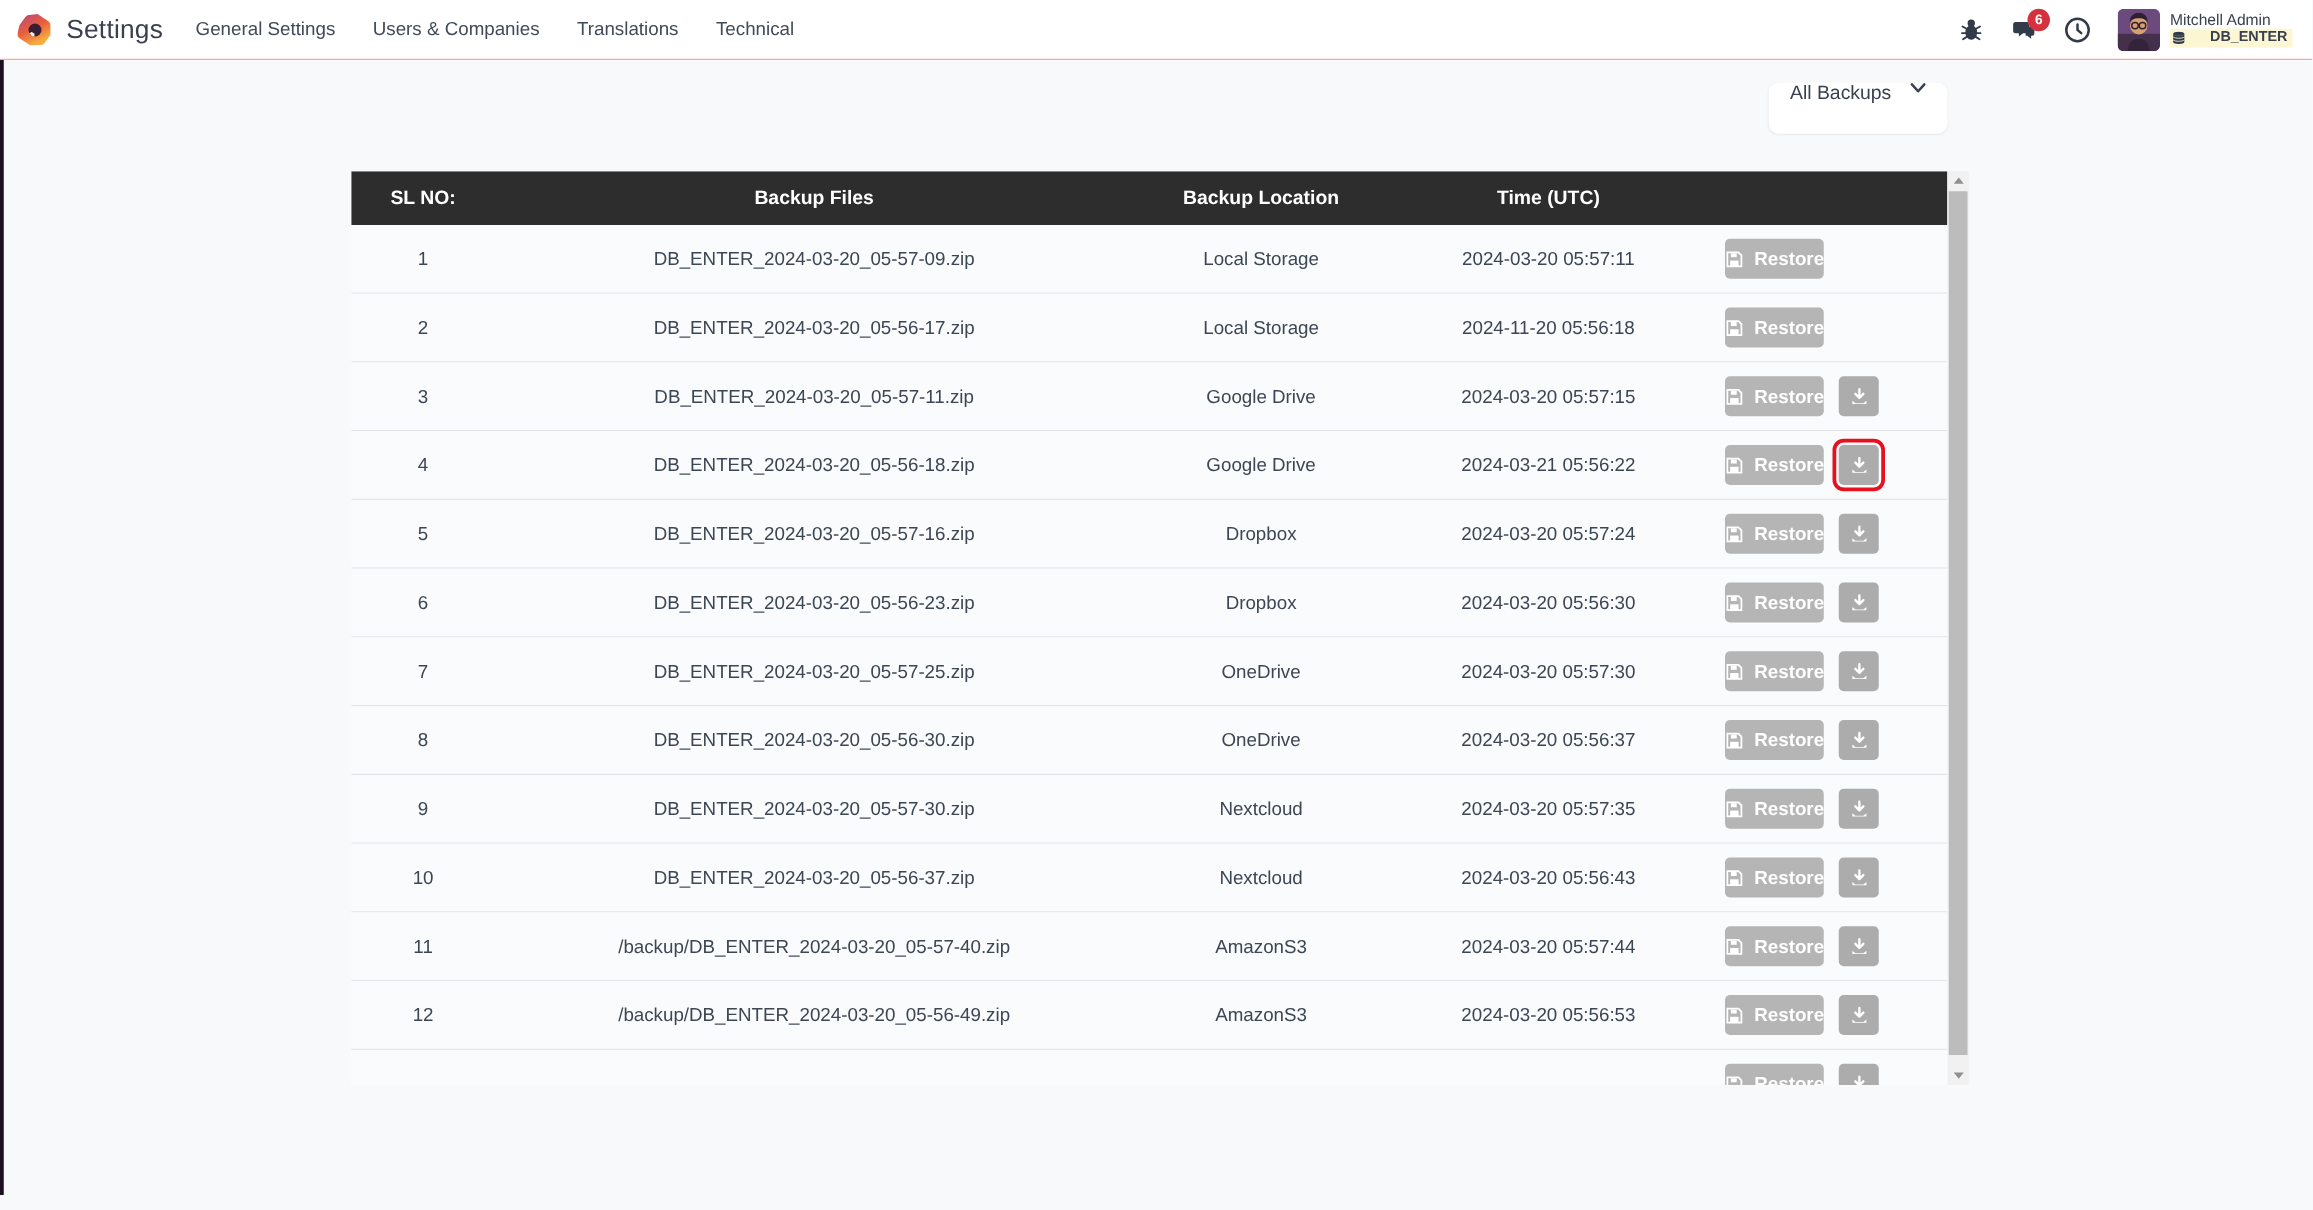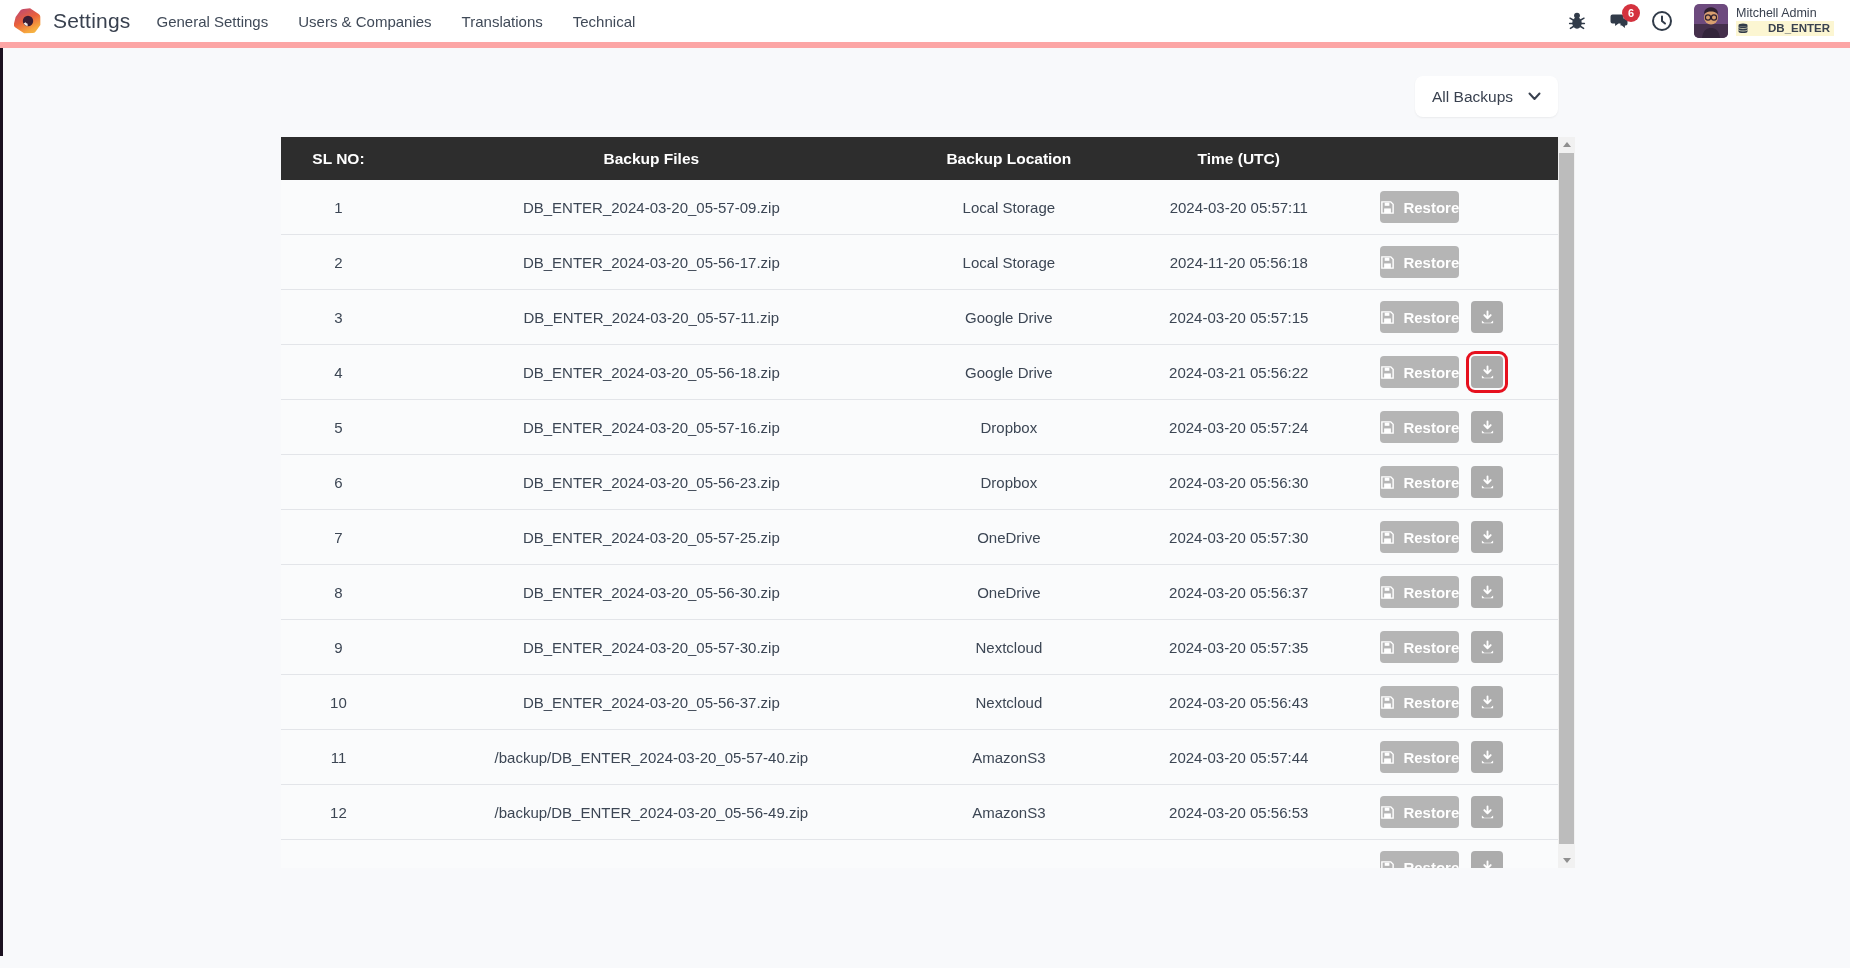--- a/index.html
+++ b/index.html
@@ -2,43 +2,43 @@
 <html><head>
 <meta charset="utf-8">
 <style>
   html,body{margin:0;padding:0;}
   body{font-family:"Liberation Sans",sans-serif;background:#f8f9fb;}
   .page{position:relative;width:1850px;height:968px;background:#f8f9fb;overflow:hidden;}
   .left-edge{position:absolute;left:0;top:0;width:3px;height:956px;background:#1b1120;}
 
   
   .navbar{position:absolute;left:0;top:0;width:100%;height:48px;background:#ffffff;
-          border-bottom:6px solid #fca5a5;display:flex;align-items:center;box-sizing:border-box;
+          border-bottom:1px solid #fca5a5;display:flex;align-items:center;box-sizing:border-box;
           padding:0 16px 0 14px;}
   .brand{display:flex;align-items:center;gap:11px;margin-right:26px;}
   .logo{width:28px;height:28px;position:relative;flex:0 0 auto;}
   .app-title{font-size:21px;color:#39414f;font-weight:500;letter-spacing:.2px;}
   .menu{display:flex;align-items:center;gap:30px;}
   .menu-item{font-size:15px;color:#404a58;cursor:pointer;white-space:nowrap;}
   .nav-right{margin-left:auto;display:flex;align-items:center;gap:21px;}
   .icon-btn{position:relative;display:flex;align-items:center;justify-content:center;cursor:pointer;}
   .badge{position:absolute;top:-7px;right:-10px;min-width:18px;height:18px;border-radius:9px;
          background:#d4323e;color:#fff;font-size:11px;font-weight:700;display:flex;
          align-items:center;justify-content:center;padding:0 4px;box-sizing:border-box;}
   .user-block{display:flex;align-items:center;gap:8px;cursor:pointer;}
   .avatar{width:34px;height:34px;border-radius:5px;overflow:hidden;flex:0 0 auto;}
   .user-text{display:flex;flex-direction:column;line-height:1.15;align-items:flex-start;}
   .user-name{font-size:12.5px;color:#39414f;}
   .db-chip{display:flex;align-items:center;gap:20px;background:#fcf6d2;padding:1px 4px 1px 2px;
            font-size:11.5px;color:#39414f;font-weight:700;}
 
   
-  .filter-btn{position:absolute;top:76px;right:292px;height:41px;background:#ffffff;
+  .filter-btn{position:absolute;top:66px;right:292px;height:41px;background:#ffffff;
               border-radius:8px;box-shadow:0 1px 2px rgba(0,0,0,.06);display:flex;
-              align-items:center;gap:15px;padding:0 17px;font-size:15.5px;color:#39414f;
+              align-items:flex-start;gap:15px;padding:0 17px;font-size:15.5px;color:#39414f;
               cursor:pointer;}
 
   
   .table-card{position:absolute;left:281px;top:137px;width:1294px;height:731px;display:flex;}
   .table-main{width:1277px;height:731px;overflow:hidden;background:#fafbfc;}
   .thead{display:grid;grid-template-columns:9% 40% 16% 20% 15%;height:43px;background:#2d2d2d;
          color:#ffffff;font-weight:700;font-size:15.5px;align-items:center;text-align:center;}
   .trow{display:grid;grid-template-columns:9% 40% 16% 20% 15%;height:55px;
         border-bottom:1px solid #e3e5e9;align-items:center;text-align:center;
         font-size:15px;color:#3c4654;background:#fafbfc;box-sizing:border-box;}

